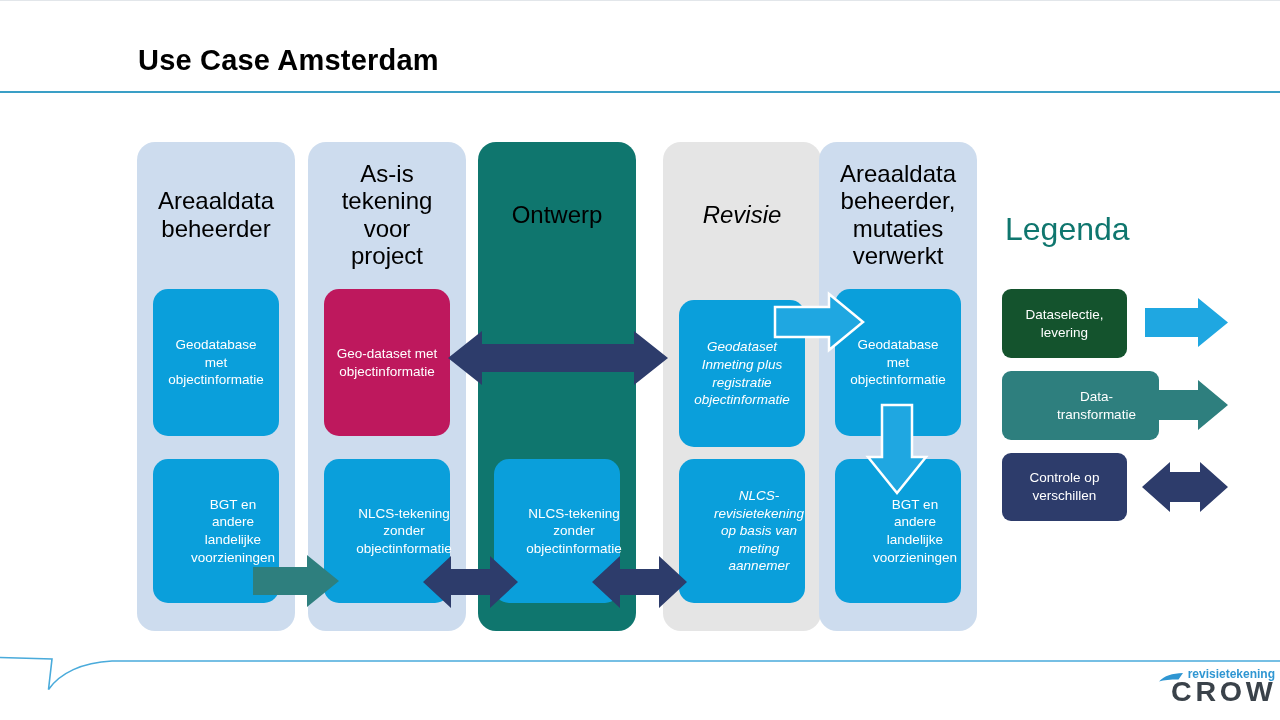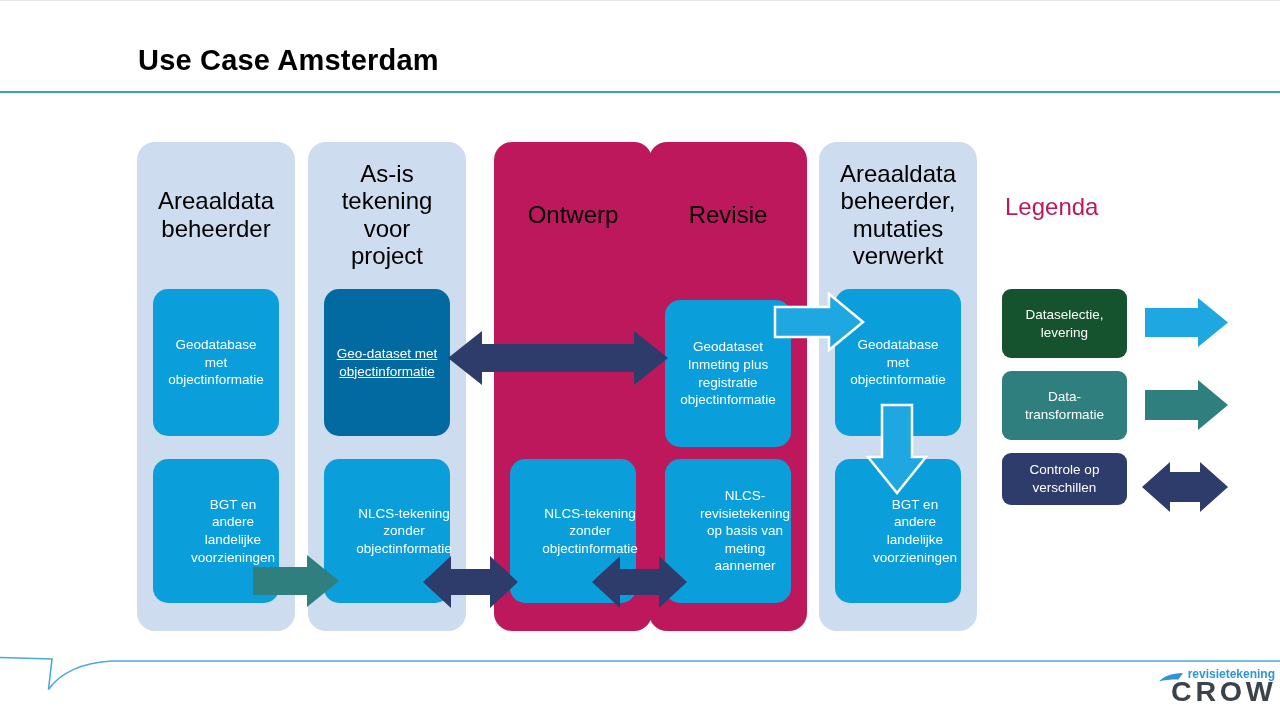--- a/index.html
+++ b/index.html
@@ -24,30 +24,30 @@
   }
   .box{
     position:absolute;left:16px;width:126px;border-radius:15px;
     display:flex;align-items:center;justify-content:center;
     color:#fff;font-size:13.5px;line-height:1.3;text-align:center;padding:0 6px;
     box-sizing:border-box;
   }
   .box-top{top:147px;height:147px;}
   .box-bottom{top:317px;height:144px;padding-left:40px;}
   .legend-title{
-    position:absolute;left:1005px;top:193px;font-size:24px;color:#be185d;
+    position:absolute;left:1005px;top:211px;font-size:32px;color:#0f766e;
   }
   .legend-box{
     position:absolute;left:1002px;width:125px;border-radius:9px;
     display:flex;align-items:center;justify-content:center;
     color:#fff;font-size:13.5px;line-height:1.3;text-align:center;
   }
   .legend-box-1{top:289px;height:69px;}
-  .legend-box-2{top:371px;height:69px;}
-  .legend-box-3{top:453px;height:52px;}
+  .legend-box-2{top:371px;height:69px;padding-left:32px;}
+  .legend-box-3{top:453px;height:68px;}
   .arrow-layer{position:absolute;left:0;top:0;width:1280px;height:720px;pointer-events:none;}
   .outlined{stroke:#ffffff;stroke-width:2.5;stroke-linejoin:miter;}
   .swoosh-layer{position:absolute;left:0;top:0;width:1280px;height:720px;pointer-events:none;}
   .logo{position:absolute;left:1156px;top:668px;width:120px;height:44px;}
   .logo-kennisplatform{
     position:absolute;right:1px;top:0;font-size:12px;font-weight:bold;line-height:12px;
   }
   .logo-crow{
     position:absolute;right:0;top:11px;font-size:27px;font-weight:800;line-height:27px;
     letter-spacing:3.5px;transform:scaleX(1.06);transform-origin:right center;
@@ -73,35 +73,35 @@
     <div class="box box-bottom pre" style="background-color: rgb(10, 159, 219);">BGT en andere
 landelijke
 voorzieningen</div>
   </div>
 
   <div class="col" style="left: 308px; background-color: rgb(205, 220, 238);">
     <div class="col-header pre">As-is
 tekening
 voor
 project</div>
-    <div class="box box-top pre" style="background-color: #0369a1; text-decoration: underline;">Geo-dataset met
+    <div class="box box-top pre" style="background-color: #be185d;">Geo-dataset met
 objectinformatie</div>
     <div class="box box-bottom pre" style="background-color: rgb(10, 159, 219);">NLCS-tekening
 zonder
 objectinformatie</div>
   </div>
 
-  <div class="col" style="left: 478px; background-color: #be185d; margin-left: 16px;">
+  <div class="col" style="left: 478px; background-color: #0f766e;">
     <div class="col-header pre">Ontwerp</div>
     <div class="box box-bottom pre" style="background-color: rgb(10, 159, 219);">NLCS-tekening
 zonder
 objectinformatie</div>
   </div>
 
-  <div class="col" style="left: 649px; background-color: #be185d;">
+  <div class="col" style="left: 663px; background-color: #e5e5e5; font-style: italic;">
     <div class="col-header pre">Revisie</div>
     <div class="box box-top pre" style="background-color: rgb(10, 159, 219); margin-top: 11px;">Geodataset
 Inmeting plus
 registratie
 objectinformatie</div>
     <div class="box box-bottom pre" style="background-color: rgb(10, 159, 219);">NLCS-
 revisietekening
 op basis van
 meting
 aannemer</div>

